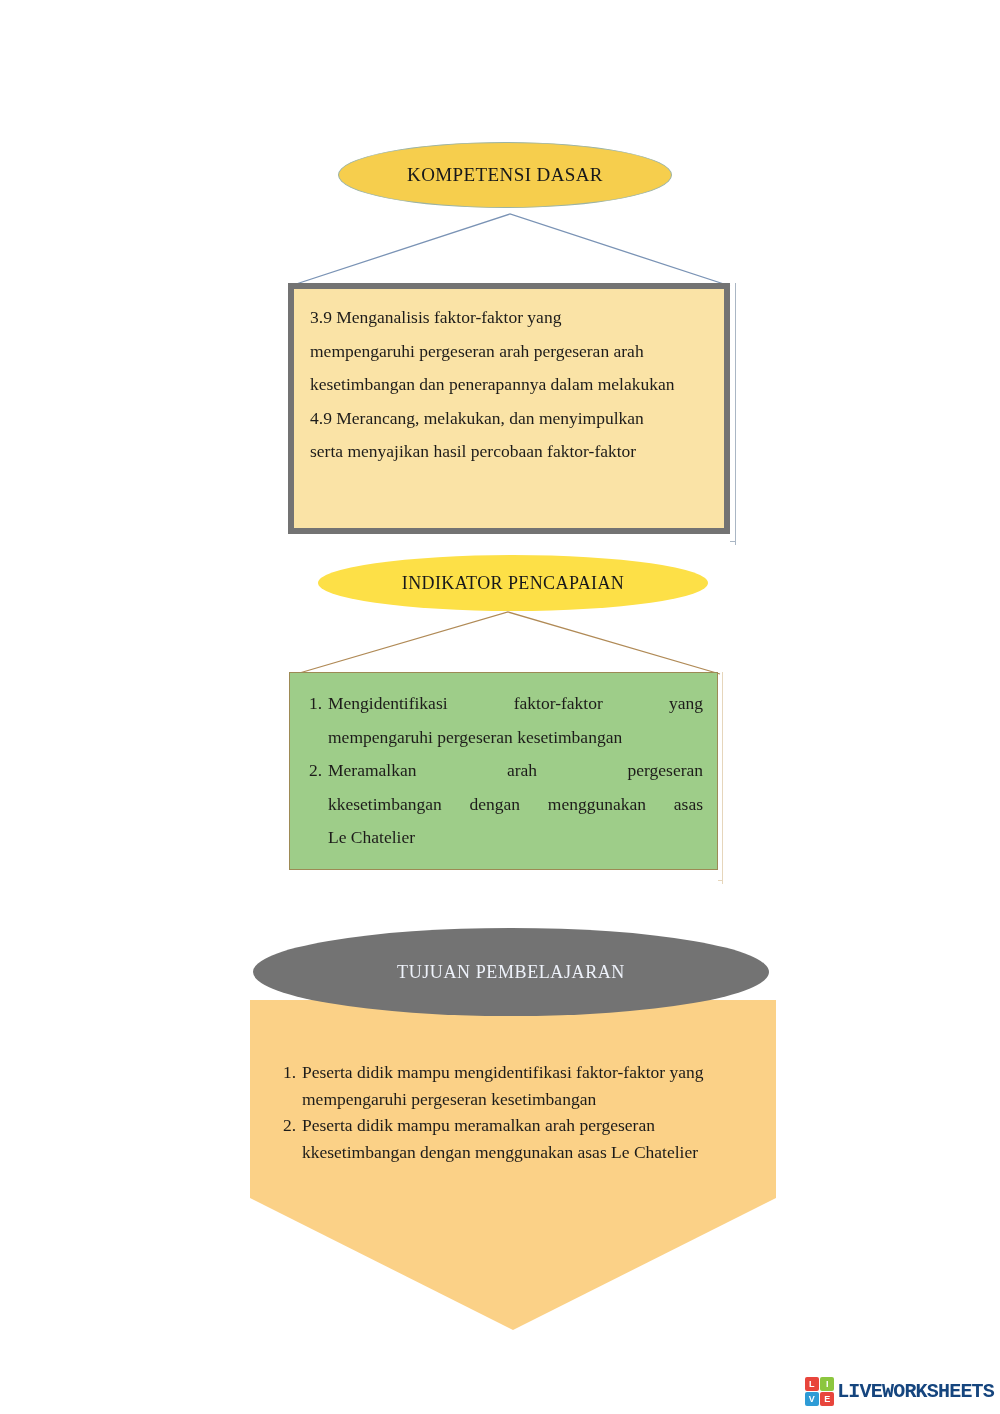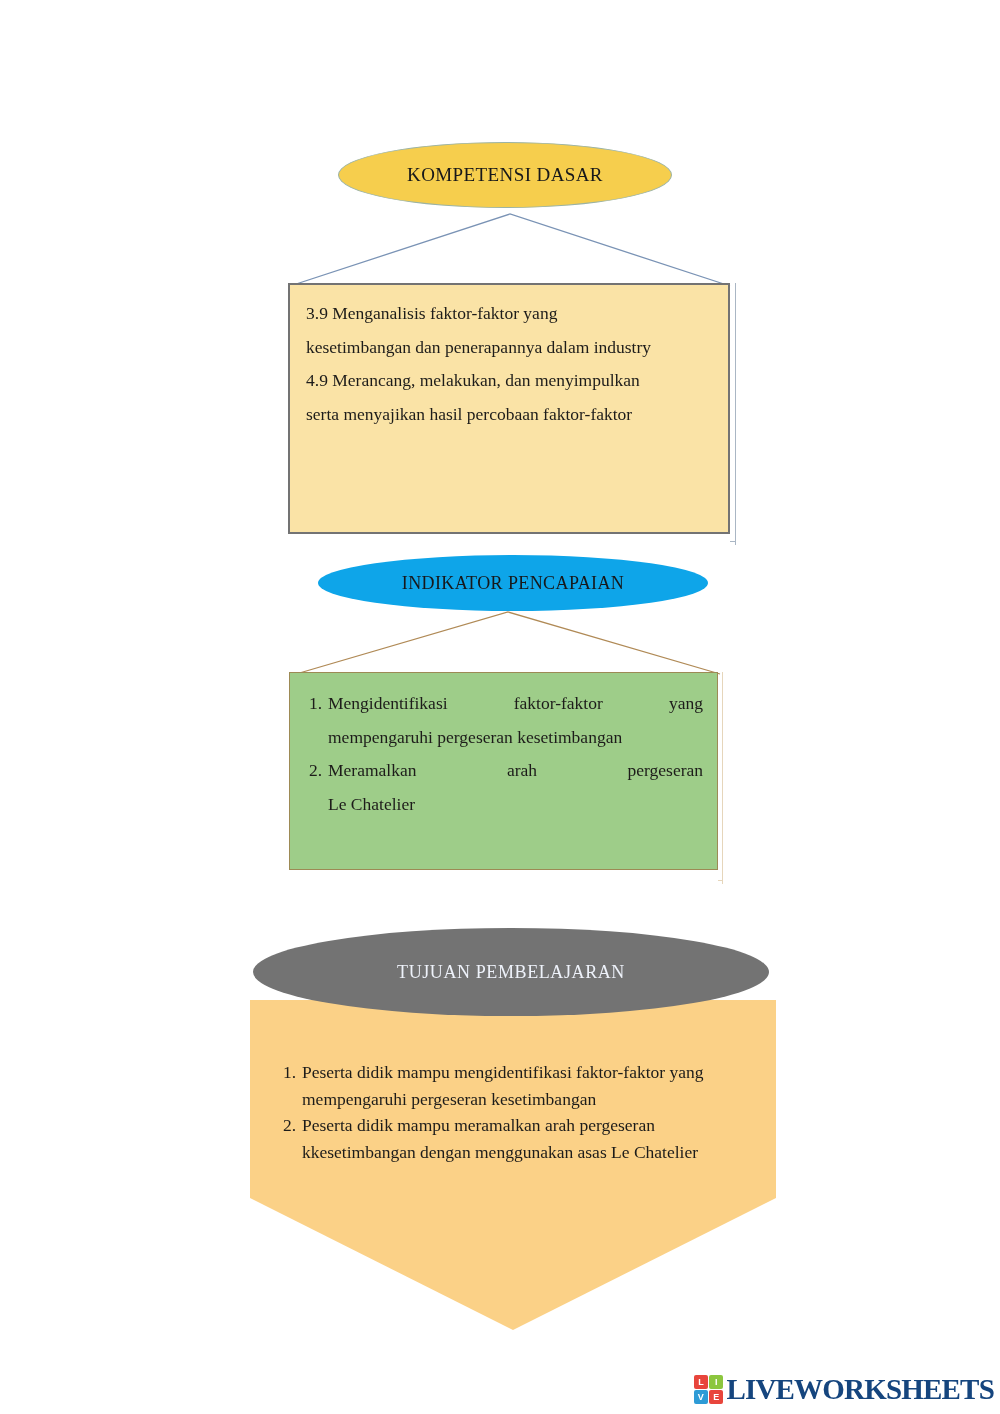--- a/index.html
+++ b/index.html
@@ -57,21 +57,21 @@
     pointer-events: none;
   }
 
   
   #kd-box {
     left: 288px;
     top: 283px;
     width: 442px;
     height: 251px;
     background: #FAE3A6;
-    border: 2px solid #737373;
+    border: 6px solid #737373;
   }
   #kd-box .kd-text {
     padding: 12px 20px 0 16px;
     font-size: 17.5px;
     line-height: 33.5px;
     color: #1d1c1a;
   }
   .shadow-line-kd {
     position: absolute;
     left: 735px;
@@ -88,21 +88,21 @@
     height: 1px;
     background: #aab6c4;
   }
 
   
   #ind-ellipse {
     left: 318px;
     top: 555px;
     width: 390px;
     height: 56px;
-    background: #0ea5e9;
+    background: #fde047;
     font-size: 18px;
     color: #17181a;
   }
 
   
   #ind-box {
     left: 289px;
     top: 672px;
     width: 429px;
     height: 198px;
@@ -226,44 +226,45 @@
     font-weight: bold;
     font-size: 9px;
     color: #ffffff;
     border-radius: 2px;
   }
   .lw-l { background: #E8453C; }
   .lw-i { background: #8CC63E; }
   .lw-v { background: #2E9BD6; }
   .lw-e { background: #E8453C; }
   #lws-word {
-    font-family: Liberation Serif, serif;
+    font-family: Liberation Mono, monospace;
     font-weight: bold;
-    font-size: 29px;
+    font-size: 20px;
     letter-spacing: -0.8px;
     color: #15457E;
   }
 </style>
 </head>
 <body>
 
 <div class="page">
 
   <div class="ellipse" id="kd-ellipse">
     <span>KOMPETENSI DASAR</span>
   </div>
 
   <svg class="connector" style="left:280px; top:200px; width:460px; height:90px;" viewBox="0 0 460 90">
     <polyline points="10,86 230,14 450,86" fill="none" stroke="#7A93B5" stroke-width="1.3"></polyline>
   </svg>
 
   <div class="boxshape" id="kd-box">
     <div class="kd-text">
       <div>3.9  Menganalisis faktor-faktor yang</div>
-      <div>kesetimbangan dan penerapannya dalam industry</div>
+      <div>mempengaruhi pergeseran arah pergeseran arah</div>
+      <div>kesetimbangan dan penerapannya dalam melakukan</div>
       <div>4.9    Merancang, melakukan, dan menyimpulkan</div>
       <div>serta menyajikan hasil percobaan faktor-faktor</div>
     </div>
   </div>
   <div class="shadow-line-kd"></div>
   <div class="shadow-line-kd2"></div>
 
   <div class="ellipse" id="ind-ellipse">
     <span>INDIKATOR PENCAPAIAN</span>
   </div>
@@ -275,20 +276,21 @@
   <div class="boxshape" id="ind-box">
     <ul class="ind-list">
       <li>
         <span class="num">1.</span>
         <span class="just-line">Mengidentifikasi faktor-faktor yang</span>
         <span class="last-line">mempengaruhi pergeseran kesetimbangan</span>
       </li>
       <li>
         <span class="num">2.</span>
         <span class="just-line">Meramalkan arah pergeseran</span>
+        <span class="just-line">kkesetimbangan  dengan menggunakan asas</span>
         <span class="last-line">Le Chatelier</span>
       </li>
     </ul>
   </div>
   <div class="shadow-line-ind"></div>
   <div class="shadow-line-ind2"></div>
 
   <div id="tujuan-pentagon"></div>
 
   <div class="ellipse" id="tuj-ellipse">

